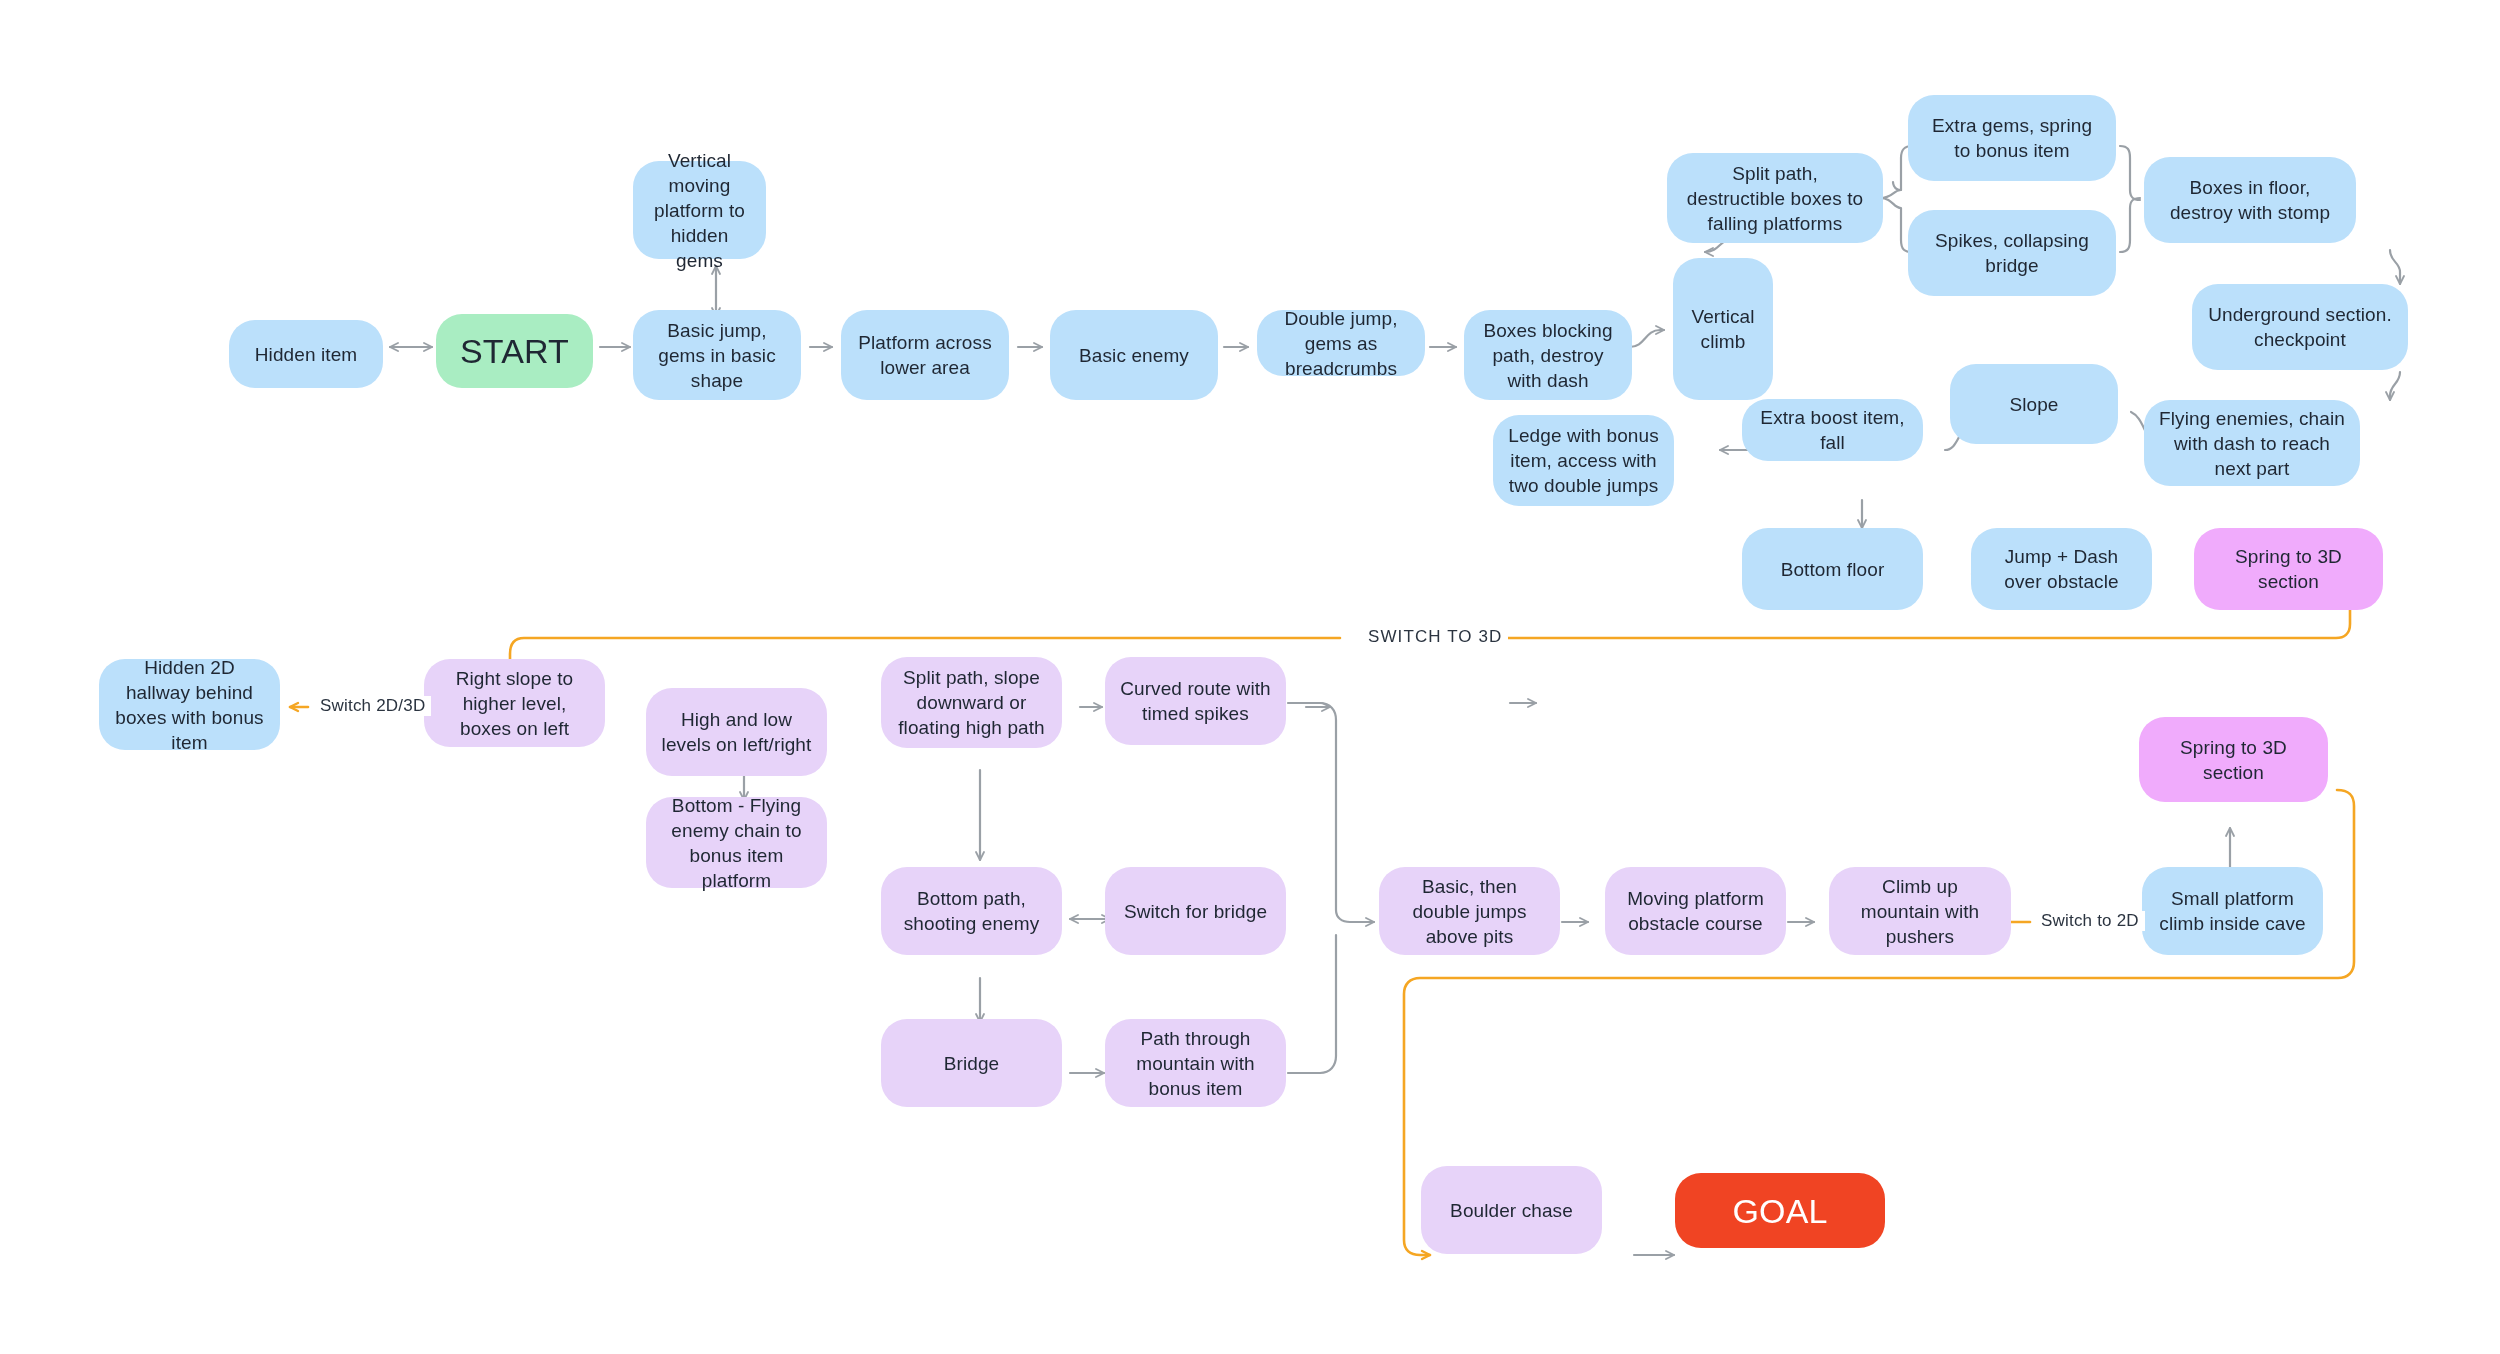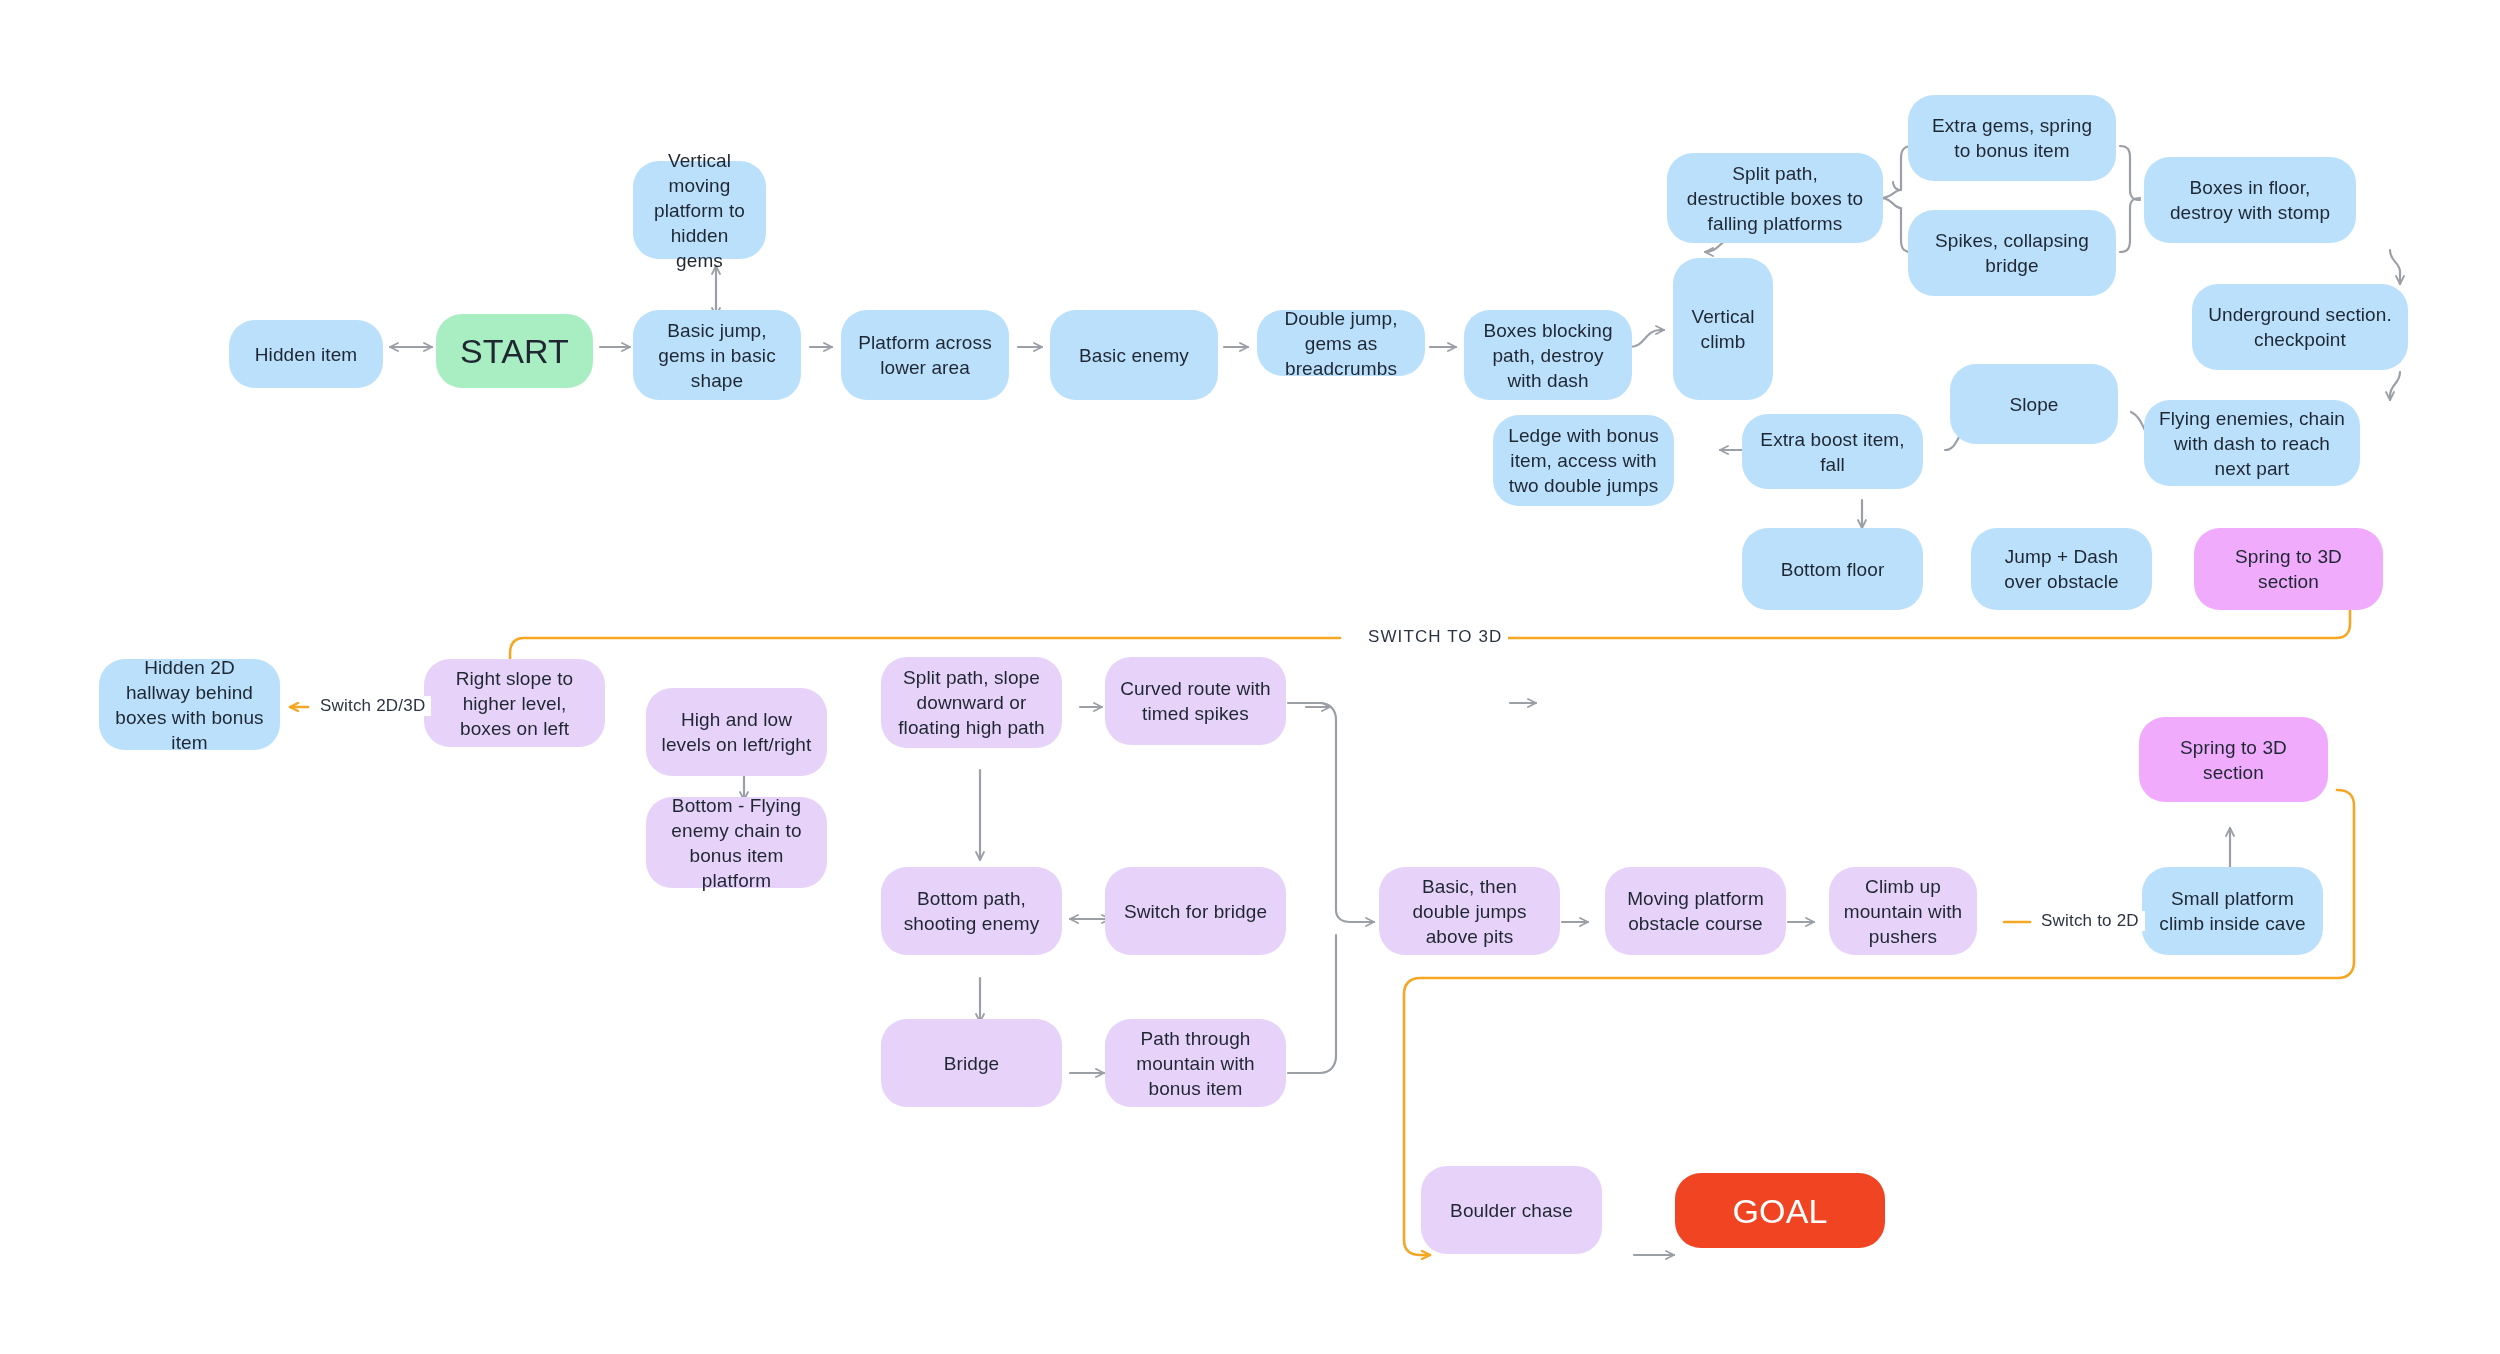--- a/index.html
+++ b/index.html
@@ -182,38 +182,38 @@
   <div class="node blue" style="left:1464px; top:310px;  width:168px; height:90px;">Boxes blocking path, destroy with dash</div>
   <div class="node blue" style="left:1673px; top:258px;  width:100px; height:142px;">Vertical climb</div>
   <div class="node blue" style="left:1667px; top:153px;  width:216px; height:90px;">Split path, destructible boxes to falling platforms</div>
   <div class="node blue" style="left:1908px; top:95px;   width:208px; height:86px;">Extra gems, spring to bonus item</div>
   <div class="node blue" style="left:1908px; top:210px;  width:208px; height:86px;">Spikes, collapsing bridge</div>
   <div class="node blue" style="left:2144px; top:157px;  width:212px; height:86px;">Boxes in floor, destroy with stomp</div>
   <div class="node blue" style="left:2192px; top:284px;  width:216px; height:86px;">Underground section. checkpoint</div>
   <div class="node blue" style="left:2144px; top:400px;  width:216px; height:86px;">Flying enemies, chain with dash to reach next part</div>
   <div class="node blue" style="left:1950px; top:364px;  width:168px; height:80px;">Slope</div>
   <div class="node blue" style="left:1493px; top:415px;  width:181px; height:91px;">Ledge with bonus item, access with two double jumps</div>
-  <div class="node blue" style="left:1742px; top:414px;  width:181px; height:75px;">Extra boost item, fall</div>
+  <div class="node blue" style="left:1742px; top:399px;  width:181px; height:62px;">Extra boost item, fall</div>
   <div class="node blue" style="left:1742px; top:528px;  width:181px; height:82px;">Bottom floor</div>
   <div class="node blue" style="left:1971px; top:528px;  width:181px; height:82px;">Jump + Dash over obstacle</div>
   <div class="node yellow" style="left:2194px; top:528px;  width:189px; height:82px;">Spring to 3D section</div>
 
   <div class="node blue" style="left:99px;   top:659px;  width:181px; height:91px;">Hidden 2D hallway behind boxes with bonus item</div>
   <div class="node purple" style="left:424px;  top:659px;  width:181px; height:88px;">Right slope to higher level, boxes on left</div>
   <div class="node purple" style="left:646px;  top:659px;  width:181px; height:88px;margin-top:29px;">High and low levels on left/right</div>
   <div class="node purple" style="left:646px;  top:797px;  width:181px; height:91px;">Bottom - Flying enemy chain to bonus item platform</div>
   <div class="node purple" style="left:881px;  top:657px;  width:181px; height:91px;">Split path, slope downward or floating high path</div>
   <div class="node purple" style="left:1105px; top:657px;  width:181px; height:88px;">Curved route with timed spikes</div>
   <div class="node purple" style="left:881px;  top:867px;  width:181px; height:88px;">Bottom path, shooting enemy</div>
   <div class="node purple" style="left:1105px; top:867px;  width:181px; height:88px;">Switch for bridge</div>
   <div class="node purple" style="left:881px;  top:1019px; width:181px; height:88px;">Bridge</div>
   <div class="node purple" style="left:1105px; top:1019px; width:181px; height:88px;">Path through mountain with bonus item</div>
   <div class="node purple" style="left:1379px; top:867px;  width:181px; height:88px;">Basic, then double jumps above pits</div>
   <div class="node purple" style="left:1605px; top:867px;  width:181px; height:88px;">Moving platform obstacle course</div>
-  <div class="node purple" style="left:1829px; top:867px;  width:148px; height:88px;">Climb up mountain with pushers</div>
+  <div class="node purple" style="left:1829px; top:867px;  width:182px; height:88px;">Climb up mountain with pushers</div>
   <div class="node blue" style="left:2142px; top:867px;  width:181px; height:88px;">Small platform climb inside cave</div>
   <div class="node yellow" style="left:2139px; top:717px;  width:189px; height:85px;">Spring to 3D section</div>
   <div class="node purple" style="left:1421px; top:1166px; width:181px; height:88px;">Boulder chase</div>
   <div class="node red big" style="left:1675px; top:1173px; width:210px; height:75px;">GOAL</div>
 
   <div class="edge-label" style="left:314px;  top:696px;">Switch 2D/3D</div>
   <div class="edge-label track" style="left:1362px; top:627px;">SWITCH TO 3D</div>
   <div class="edge-label" style="left:2035px; top:911px;">Switch to 2D</div>
 
 </div>

